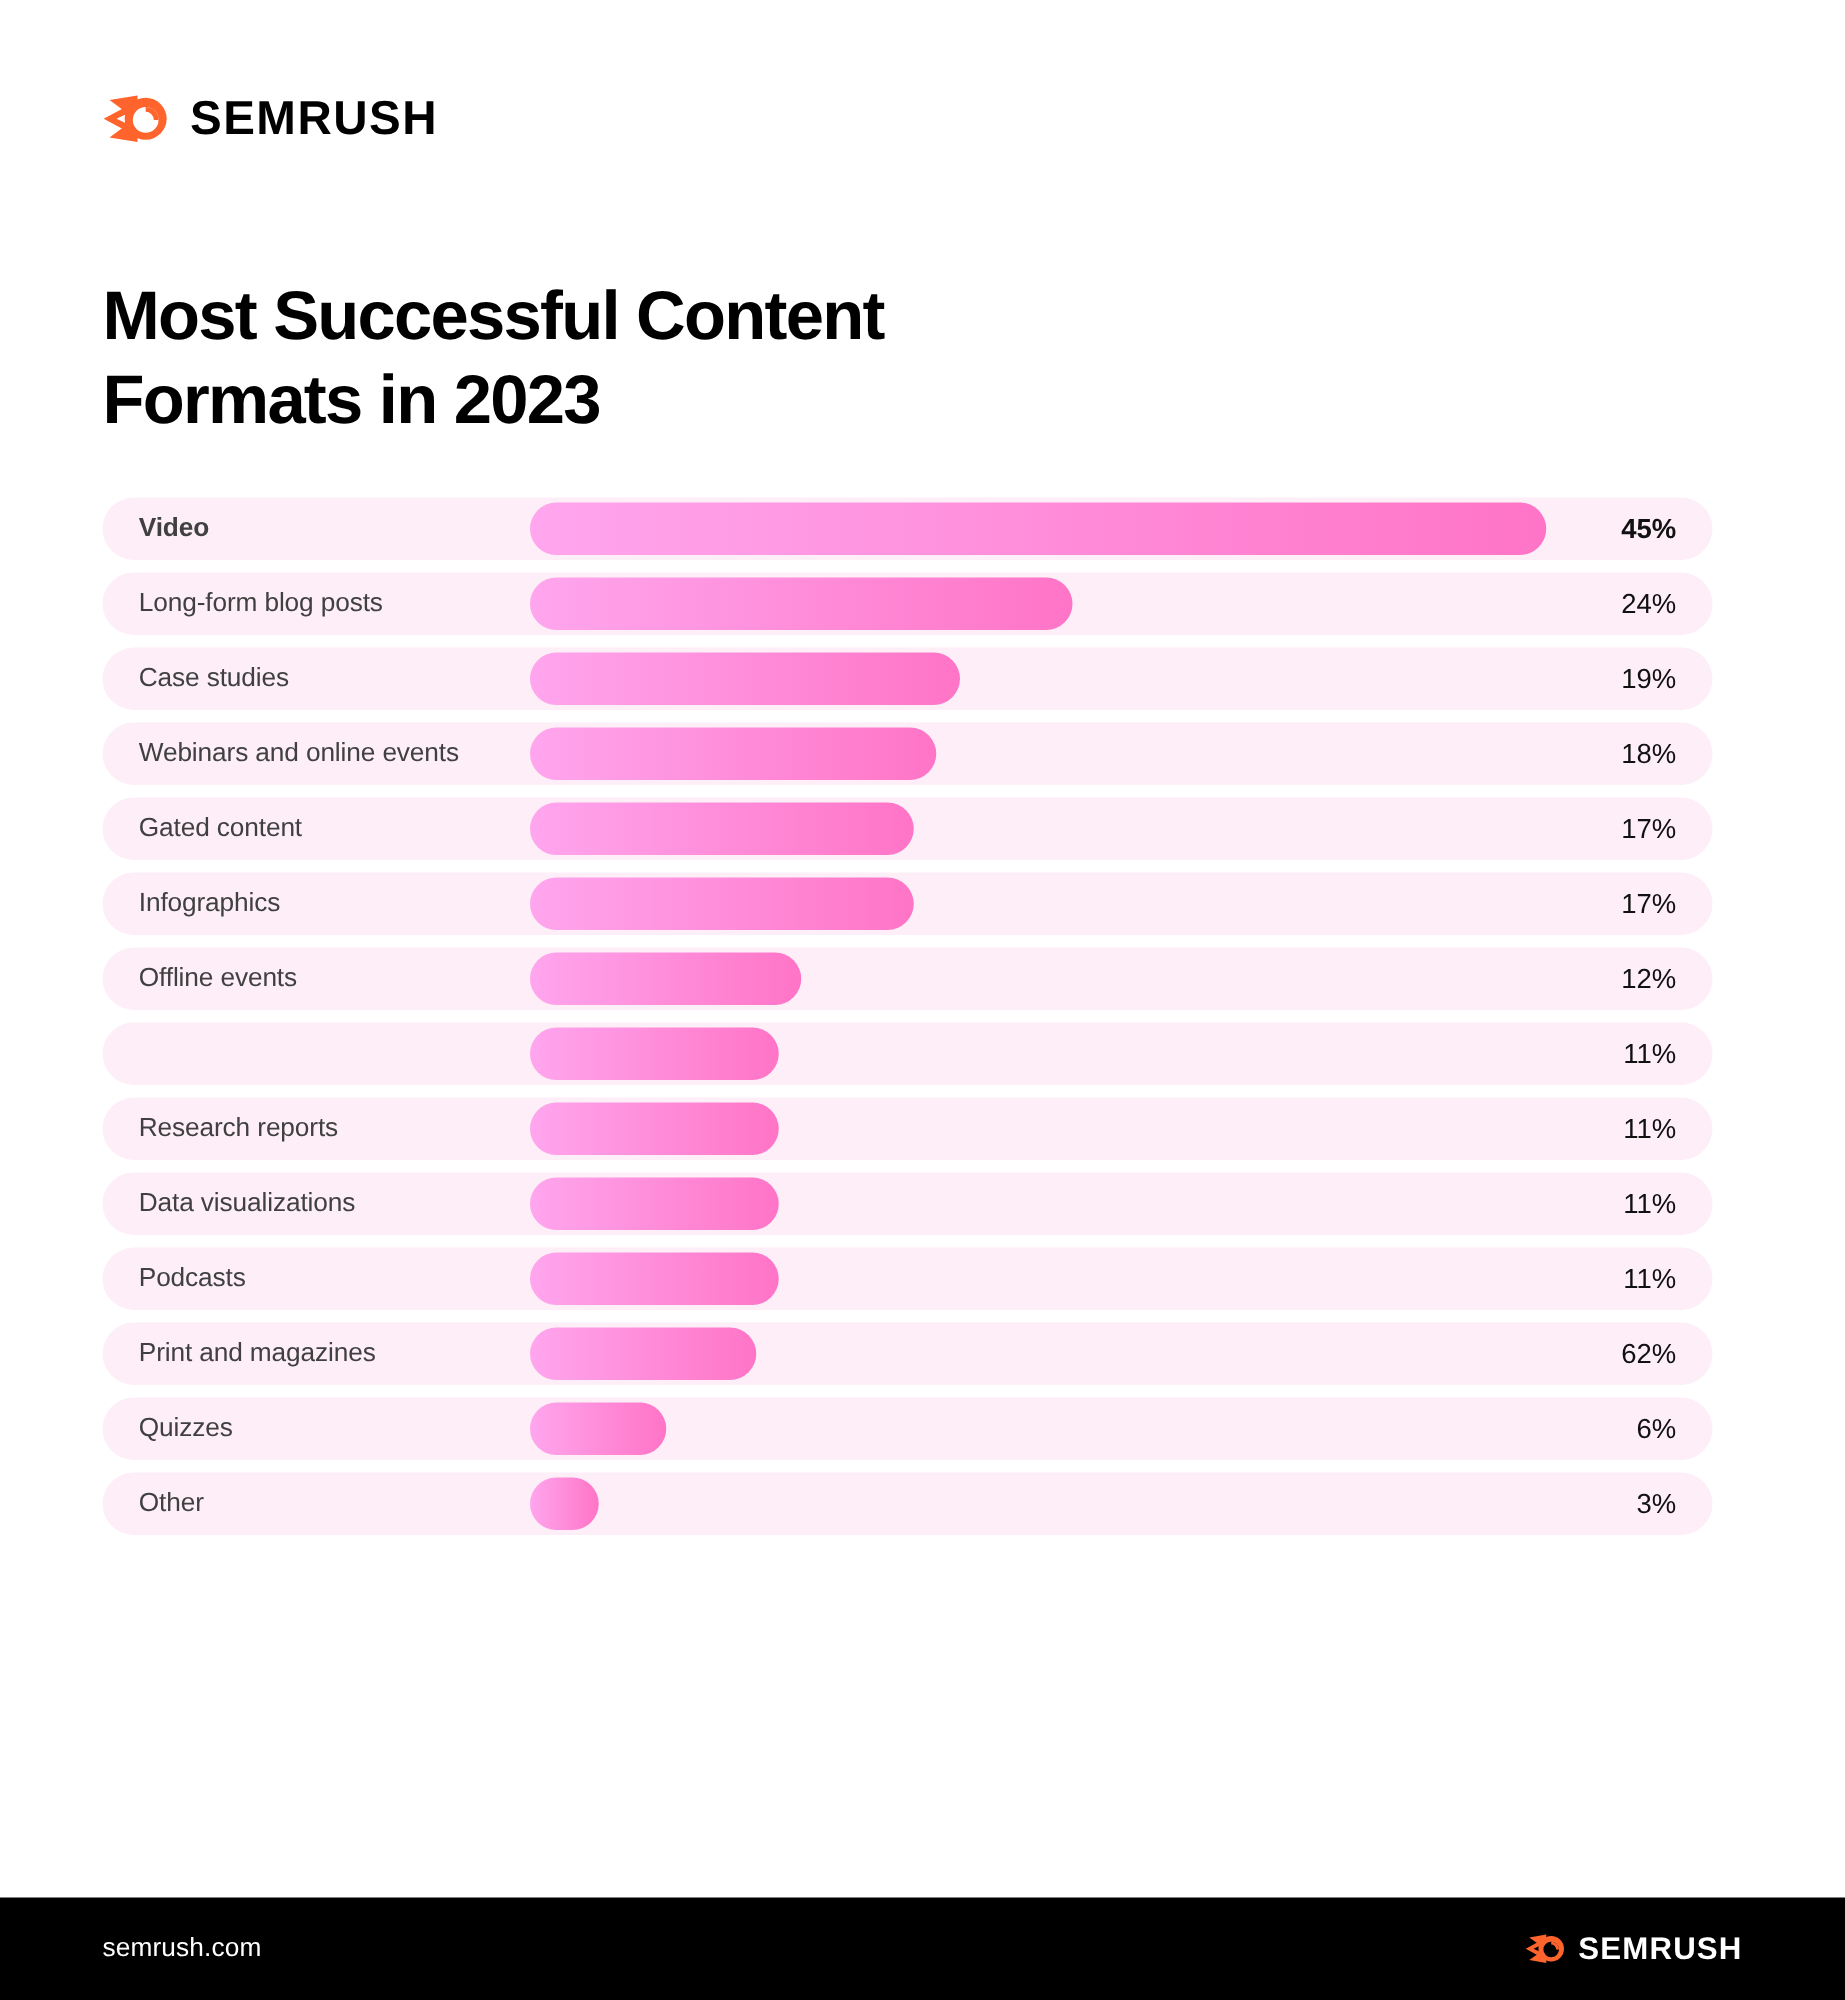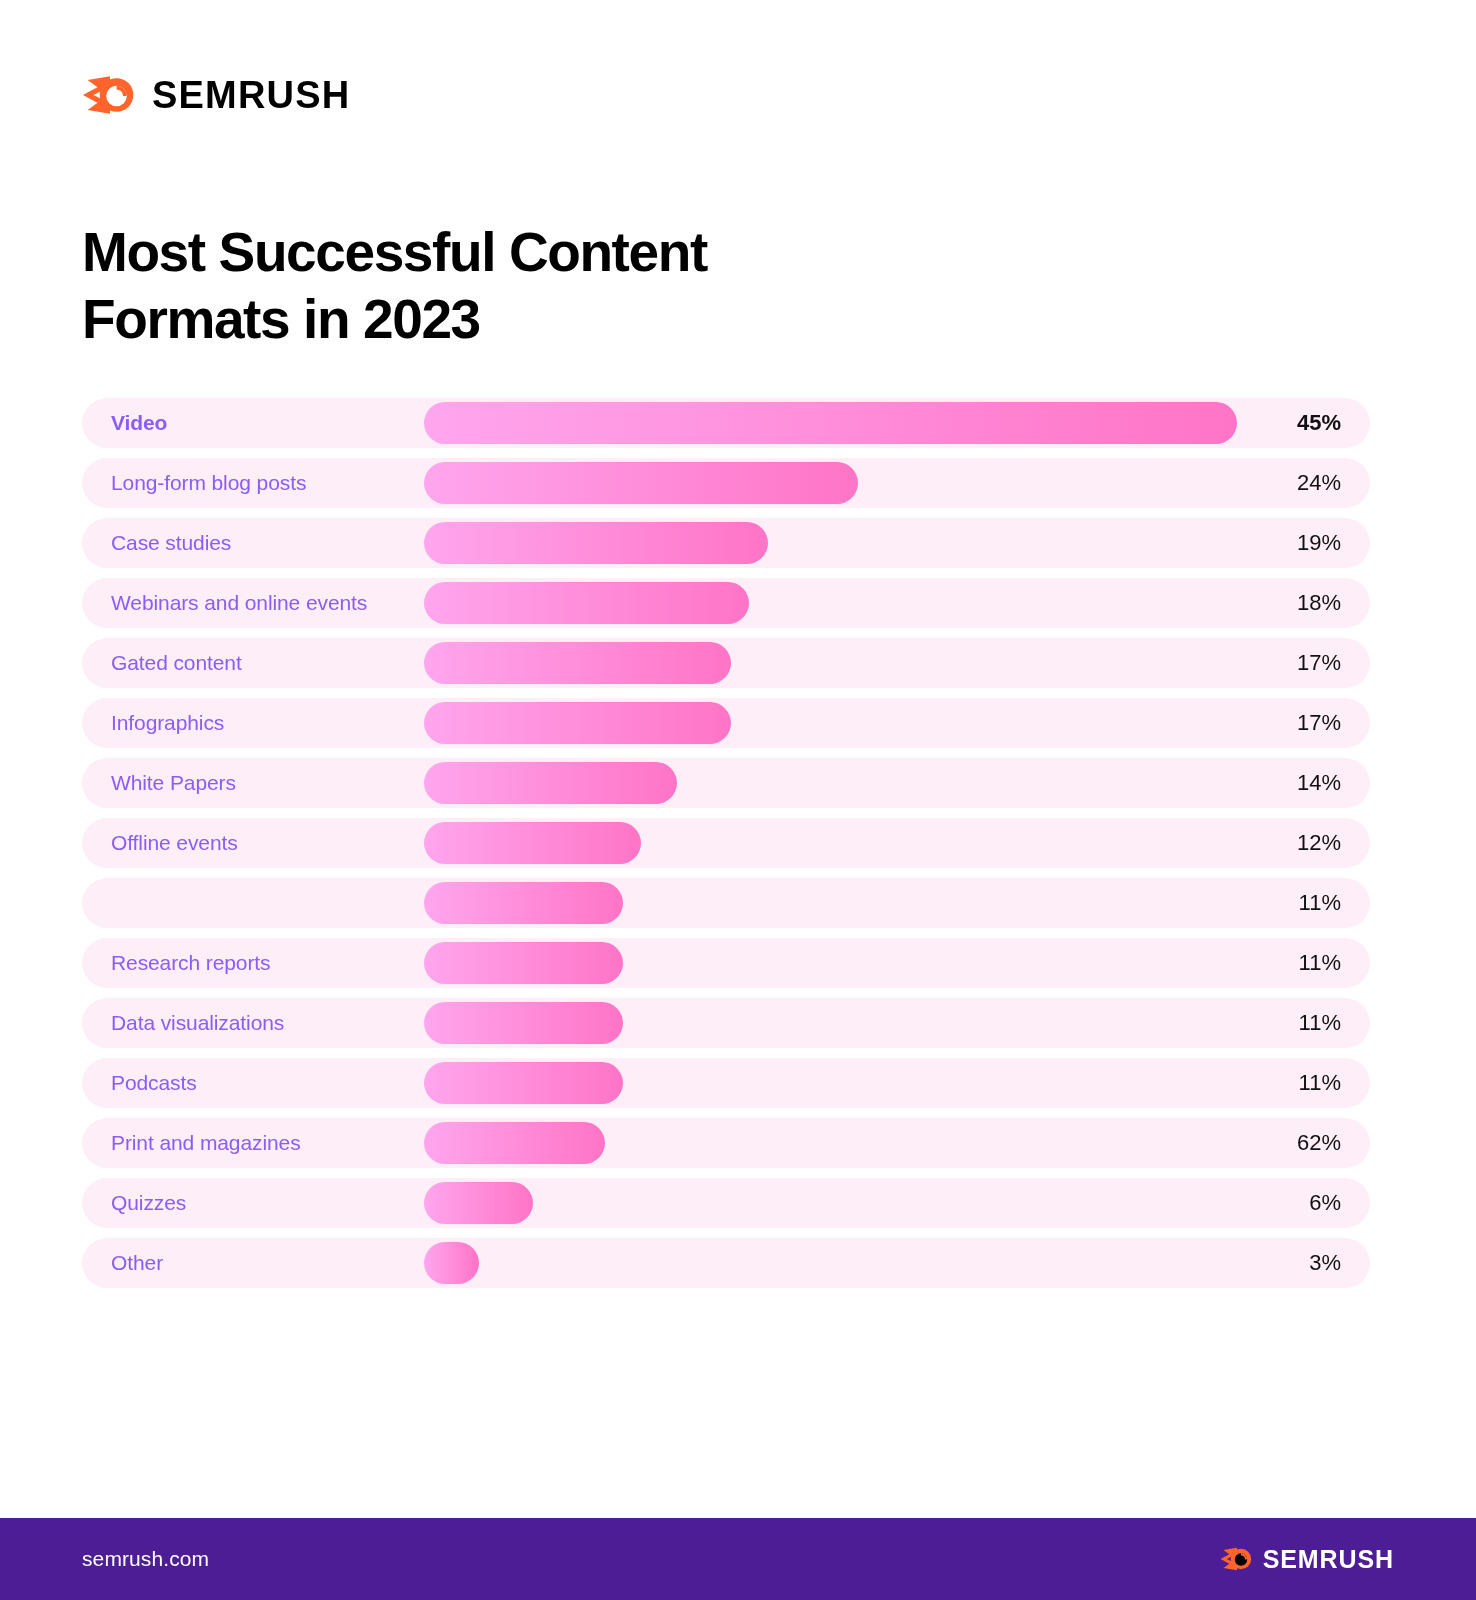--- a/index.html
+++ b/index.html
@@ -71,21 +71,21 @@
   .bar-row:last-child {
     margin-bottom: 0;
   }
   .row-label {
     position: absolute;
     left: 29px;
     top: 0;
     height: 50px;
     line-height: 50px;
     font-size: 21px;
-    color: #8b5cf6;
+    color: #404040;
     font-weight: 400;
     letter-spacing: -0.1px;
     white-space: nowrap;
   }
   .bar-row.is-top .row-label {
     font-weight: 700;
   }
   .bar-track {
     position: absolute;
     left: 342px;
@@ -116,21 +116,21 @@
     font-weight: 700;
   }
 
   
   .page-footer {
     position: absolute;
     left: 0;
     bottom: 0;
     width: 1476px;
     height: 82px;
-    background: #4c1d95;
+    background: #000000;
     display: flex;
     align-items: center;
     justify-content: space-between;
   }
   .footer-url {
     margin-left: 82px;
     font-size: 21px;
     color: #ffffff;
     letter-spacing: 0.1px;
   }
@@ -218,27 +218,20 @@
   </div>
 
   <div class="bar-row">
     <span class="row-label">Infographics</span>
     <span class="bar-track">
       <span class="bar-fill" style="width:307px"></span>
     </span>
     <span class="row-value">17%</span>
   </div>
 
-  <div class="bar-row">
-    <span class="row-label">White Papers</span>
-    <span class="bar-track">
-      <span class="bar-fill" style="width:253px"></span>
-    </span>
-    <span class="row-value">14%</span>
-  </div>
 
   <div class="bar-row">
     <span class="row-label">Offline events</span>
     <span class="bar-track">
       <span class="bar-fill" style="width:217px"></span>
     </span>
     <span class="row-value">12%</span>
   </div>
 
   <div class="bar-row">

